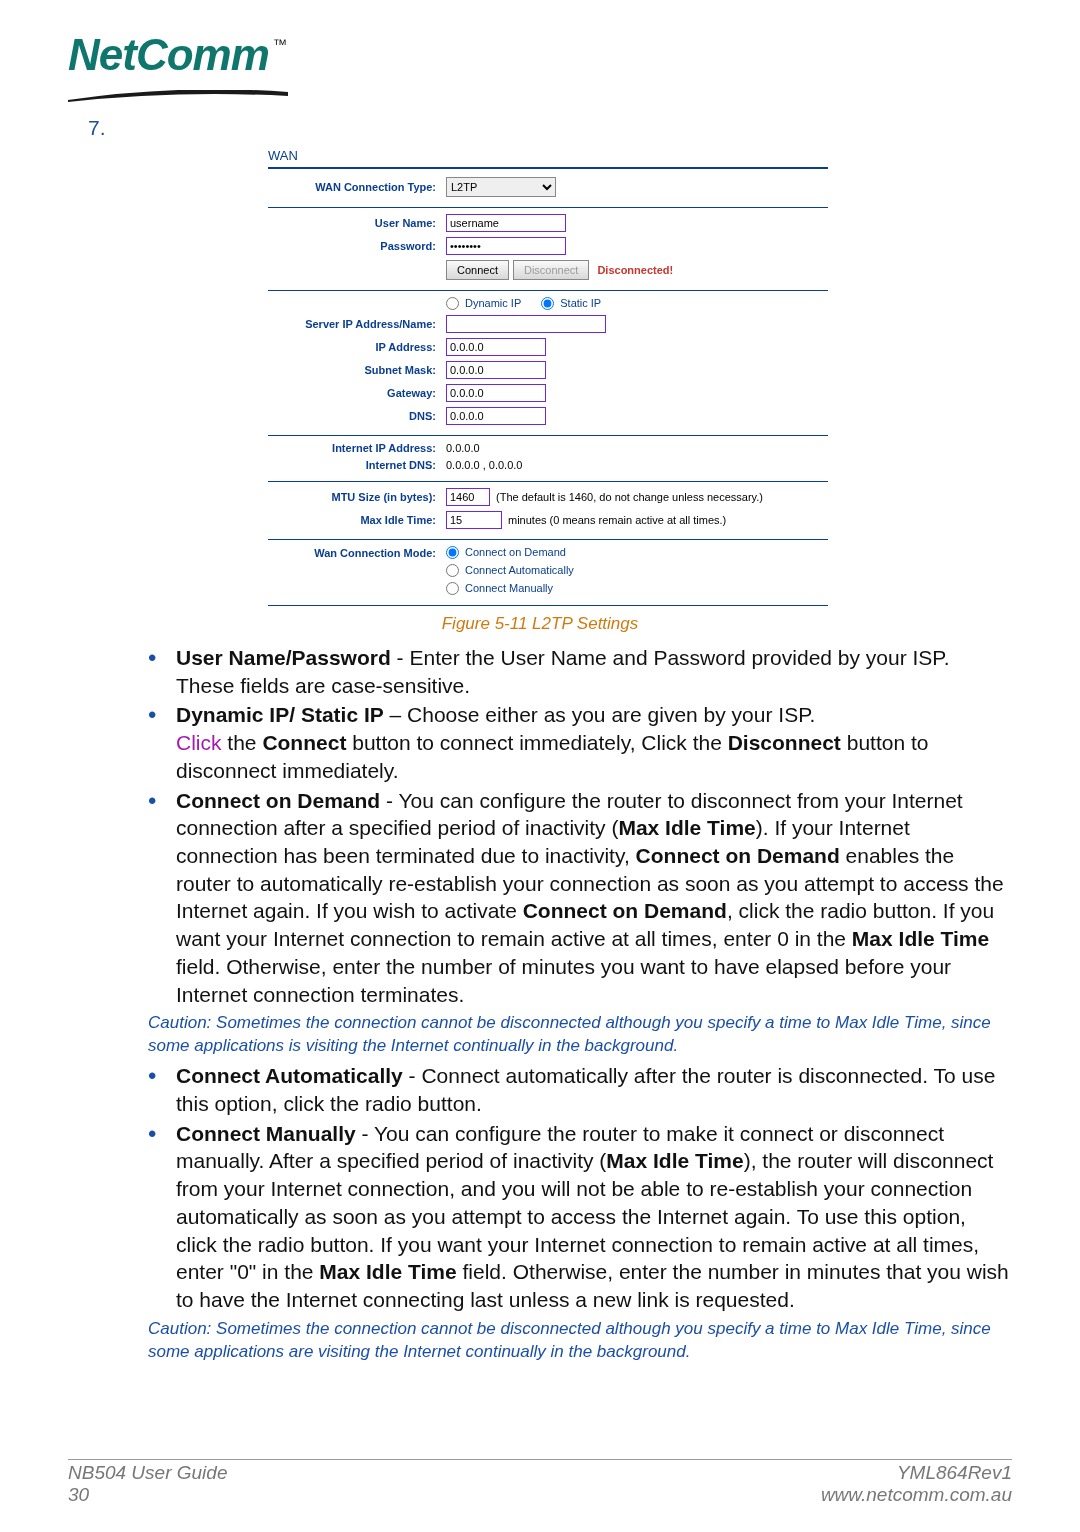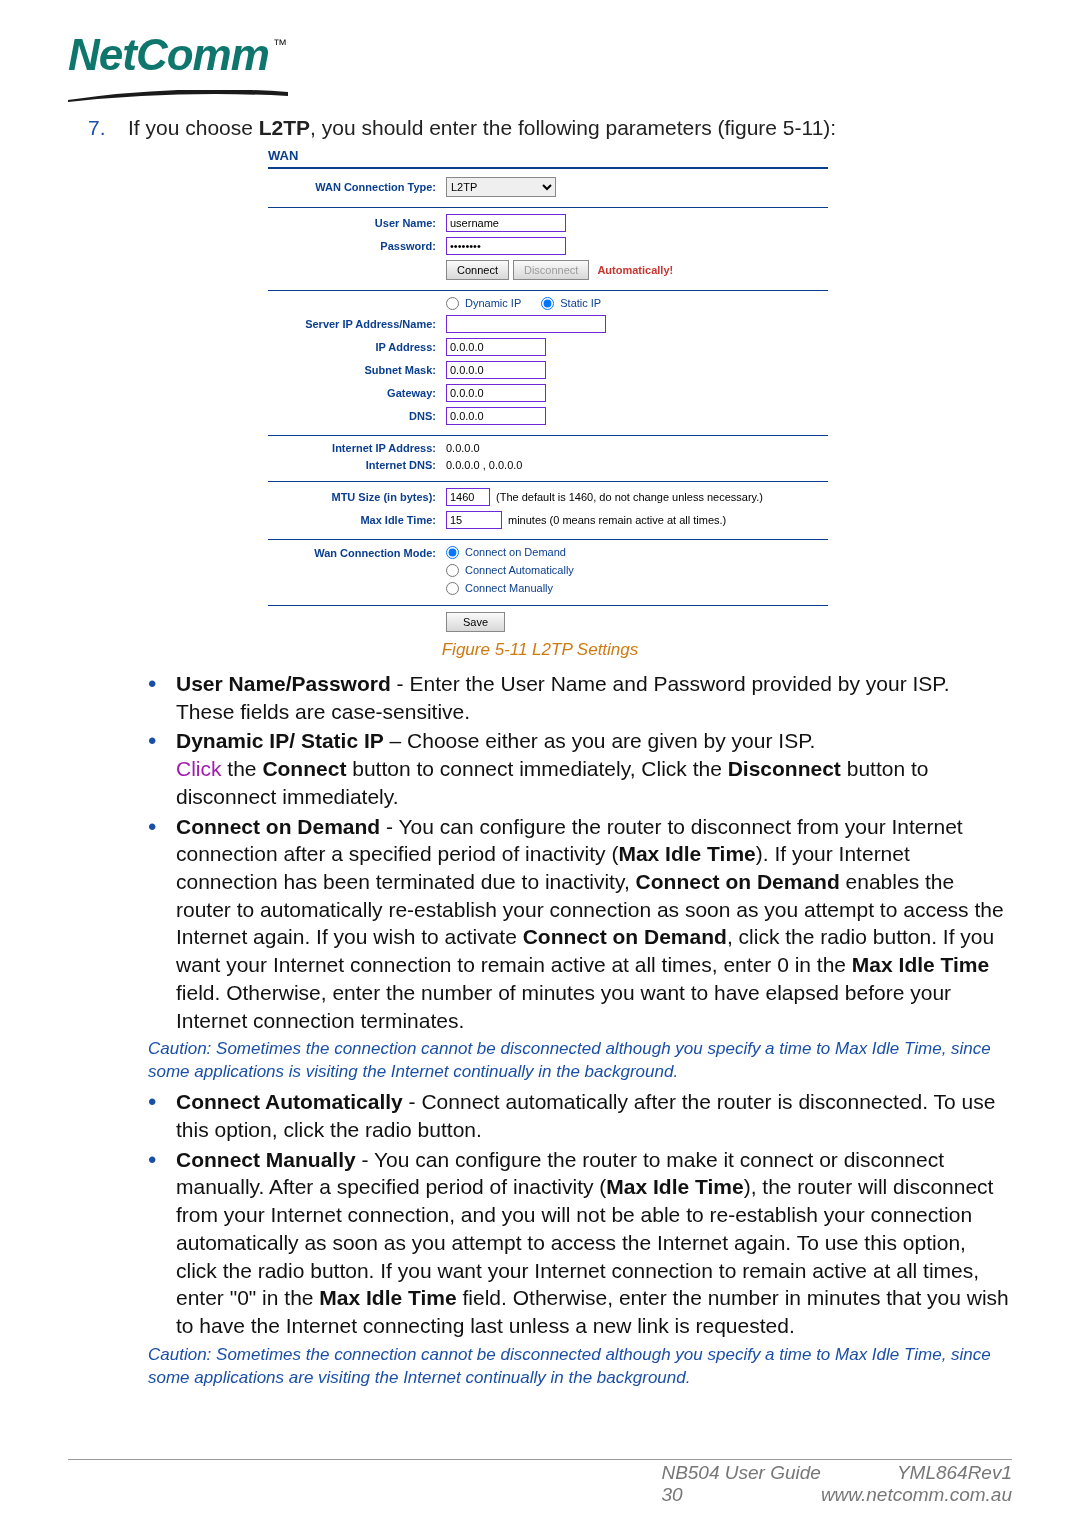--- a/index.html
+++ b/index.html
@@ -52,21 +52,21 @@
 
   
   .wan-panel {
     width: 560px;
     margin: 4px 0 6px 200px;
     font-size: 11px;
     color: #000;
   }
   .wan-title {
     color: #0a3e8f;
-    font-weight: 700;
+    font-weight: 400;
     font-size: 13px;
     margin-bottom: 4px;
   }
   .wan-hr {
     border: none;
     border-top: 2px solid #0a3e8f;
     margin: 0 0 8px 0;
   }
   .wan-row {
     display: flex;
@@ -155,21 +155,21 @@
   }
 
   .footer {
     position: absolute;
     bottom: 26px;
     left: 68px;
     right: 68px;
     border-top: 1px solid #999;
     padding-top: 2px;
     display: flex;
-    justify-content: flex-end;
+    justify-content: space-between;
     font-style: italic;
     color: #777;
     font-size: 19px;
   }
   .footer .left, .footer .right { display:flex; flex-direction:column; }
   .footer .right { text-align: right; }
   a.blue-link { color:#a21caf; text-decoration:none; }
 </style>
 </head>
 <body>
@@ -181,23 +181,20 @@
       <span class="logo-text">NetComm</span>
       <span class="logo-tm">™</span>
     </div>
     <svg class="swoosh" viewBox="0 0 220 12" preserveAspectRatio="none">
       <path d="M0 10 Q110 -6 220 2 L220 6 Q110 0 0 12 Z" fill="#1a1a1a"></path>
     </svg>
   </div>
 
   <div class="numbered">
     <span class="num">7.</span>
-    <span>
-      <span>If you choose </span><span class="bold">L2TP</span><span>, you should enter the following parameters (figure 5-11):</span>
-    </span>
   </div>
 
   <div class="wan-panel">
     <div class="wan-title">WAN</div>
     <hr class="wan-hr">
 
     <div class="wan-row">
       <div class="wan-label">WAN Connection Type:</div>
       <select class="wan-select" style="width:110px">
         <option>L2TP</option>
@@ -211,21 +208,21 @@
       <input class="wan-input" style="width: 120px;" value="username">
     </div>
     <div class="wan-row">
       <div class="wan-label">Password:</div>
       <input class="wan-input" style="width: 120px;" type="password" value="••••••••">
     </div>
     <div class="wan-row">
       <div class="wan-label"></div>
       <button class="wan-btn">Connect</button>
       <button class="wan-btn" disabled="" style="margin-left:4px">Disconnect</button>
-      <span class="status-disc">Automatically!</span>
+      <span class="status-disc">Disconnected!</span>
     </div>
 
     <hr class="wan-sep">
 
     <div class="wan-row">
       <div class="wan-label"></div>
       <div class="radio-row">
         <input type="radio" style="">
         <span>Dynamic IP</span>
         <span style="width:8px"></span>
@@ -297,24 +294,20 @@
     <div class="wan-row">
       <div class="wan-label"></div>
       <div class="radio-row">
         <input type="radio" style="">
         <span>Connect Manually</span>
       </div>
     </div>
 
     <hr class="wan-sep">
 
-    <div class="wan-row">
-      <div class="wan-label"></div>
-      <button class="wan-btn" style="padding:2px 16px">Save</button>
-    </div>
   </div>
 
   <div class="figure-caption">Figure 5-11 L2TP Settings</div>
 
   <ul class="desc">
     <li>
       <span class="bold">User Name/Password</span><span> - Enter the User Name and Password provided by your ISP. These fields are case-sensitive.</span>
     </li>
     <li>
       <span class="bold">Dynamic IP/ Static IP</span><span> – Choose either as you are given by your ISP.</span><br>

